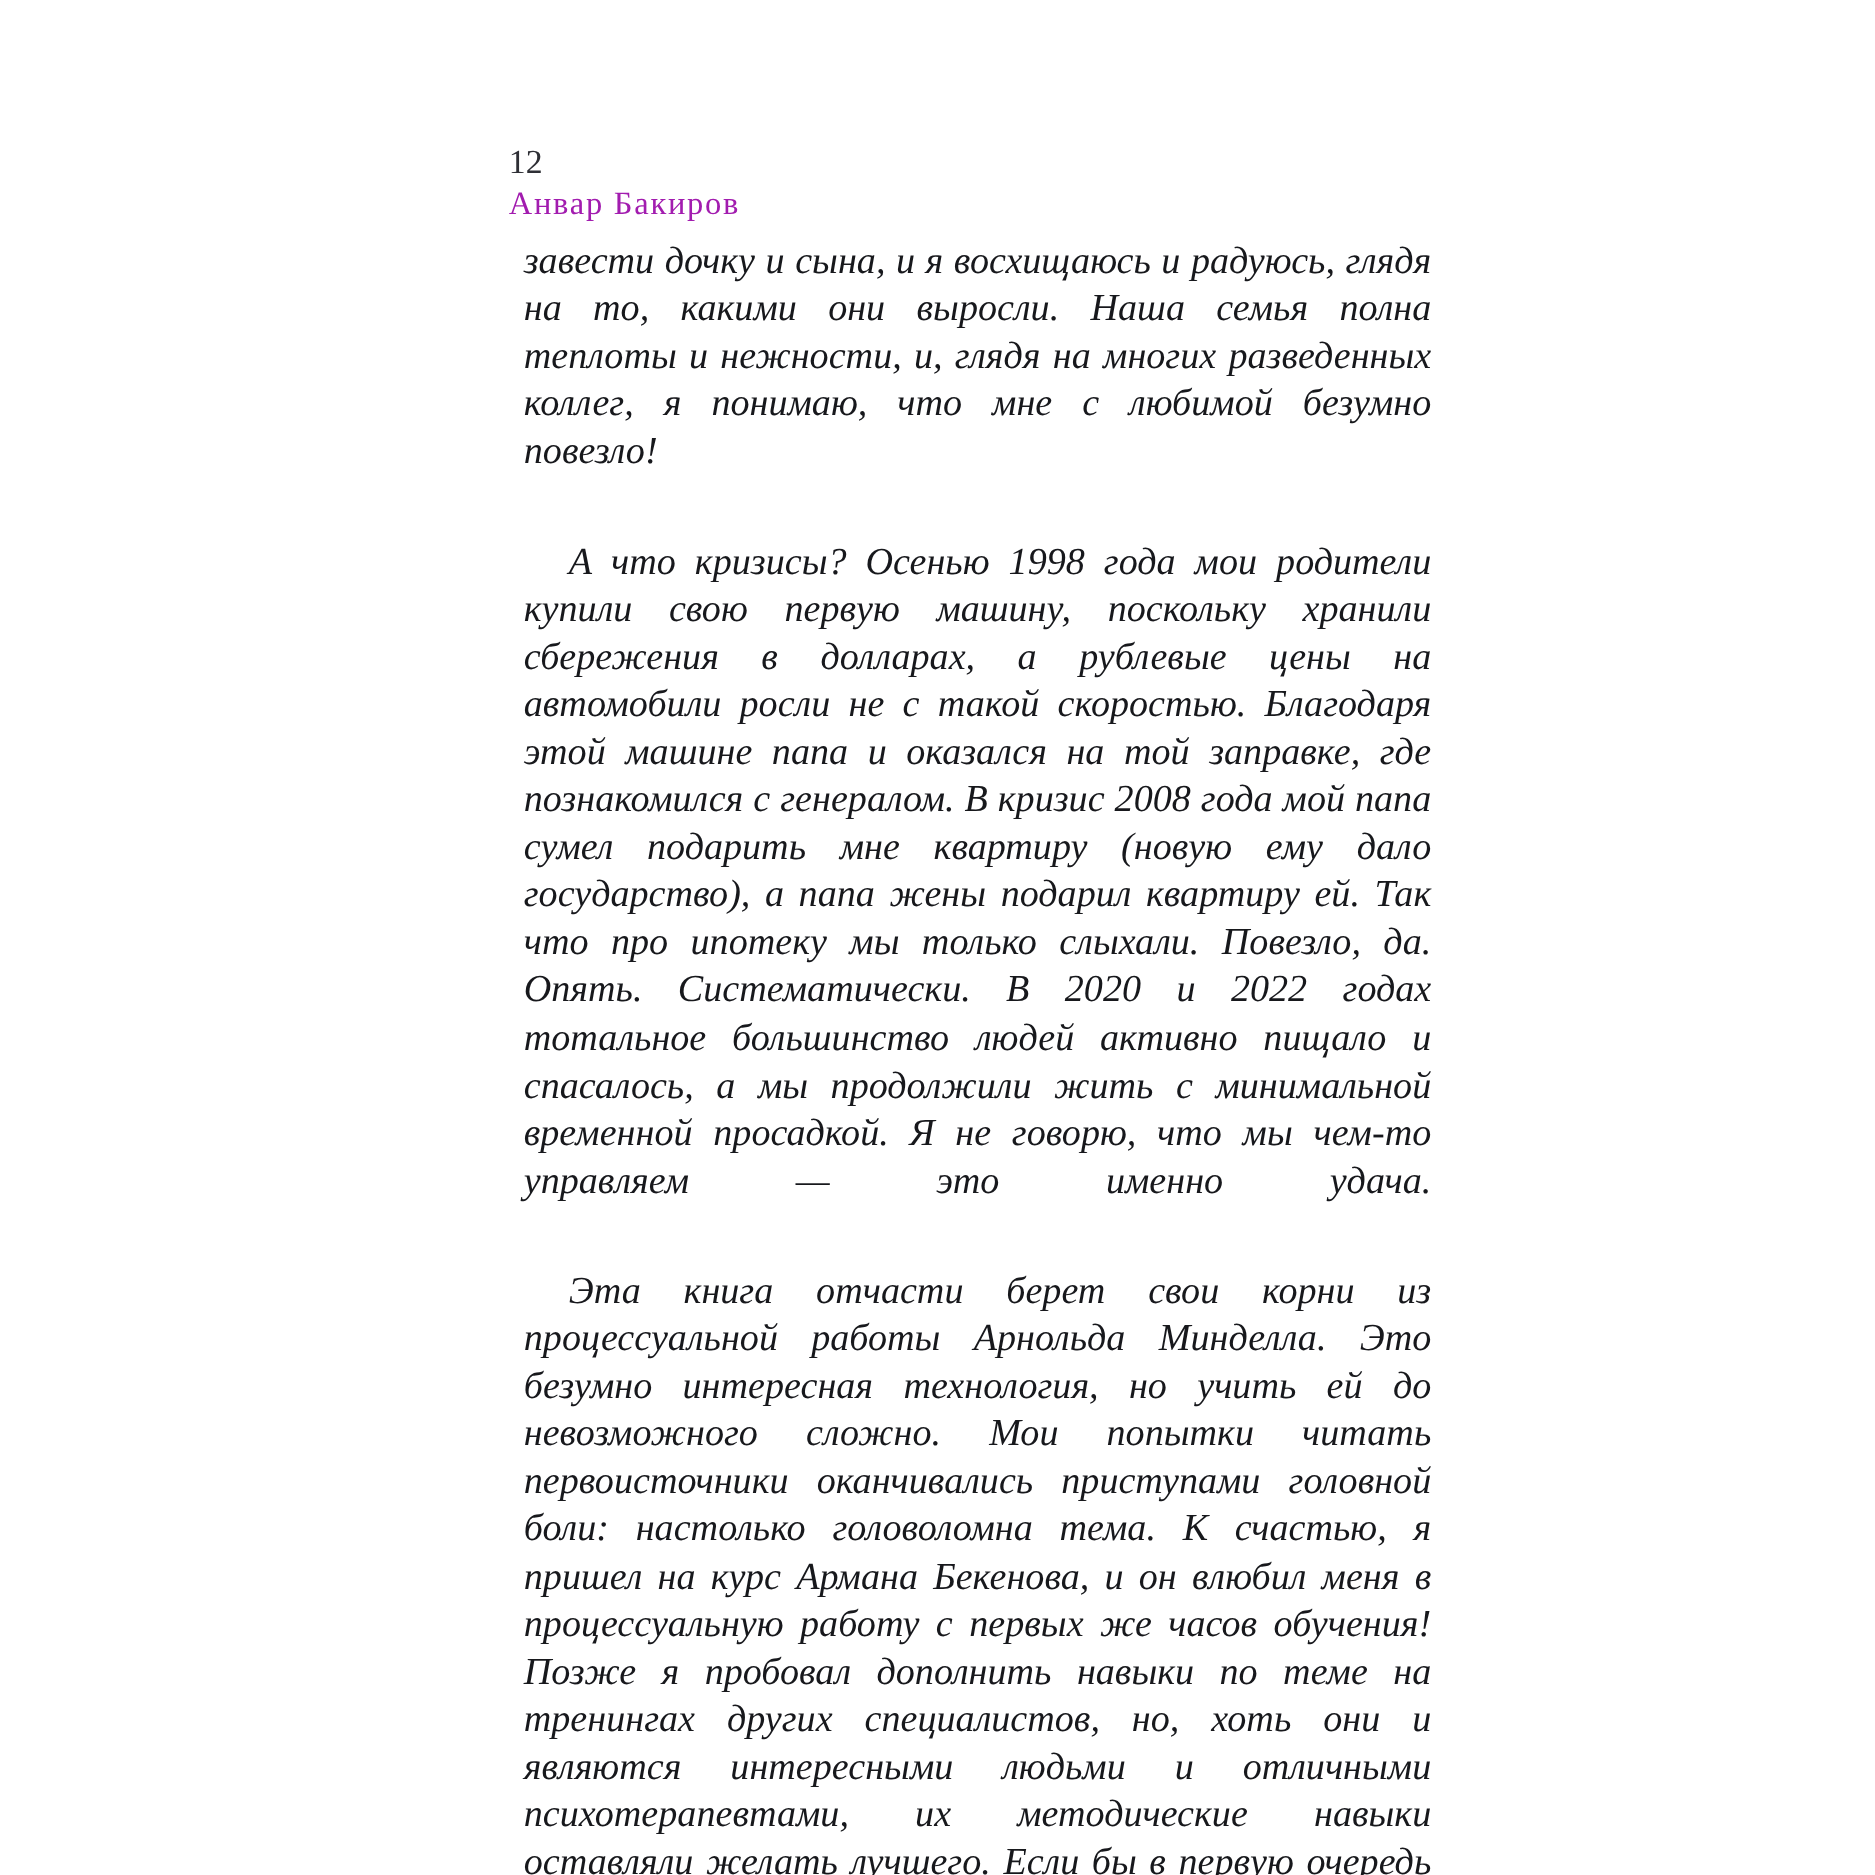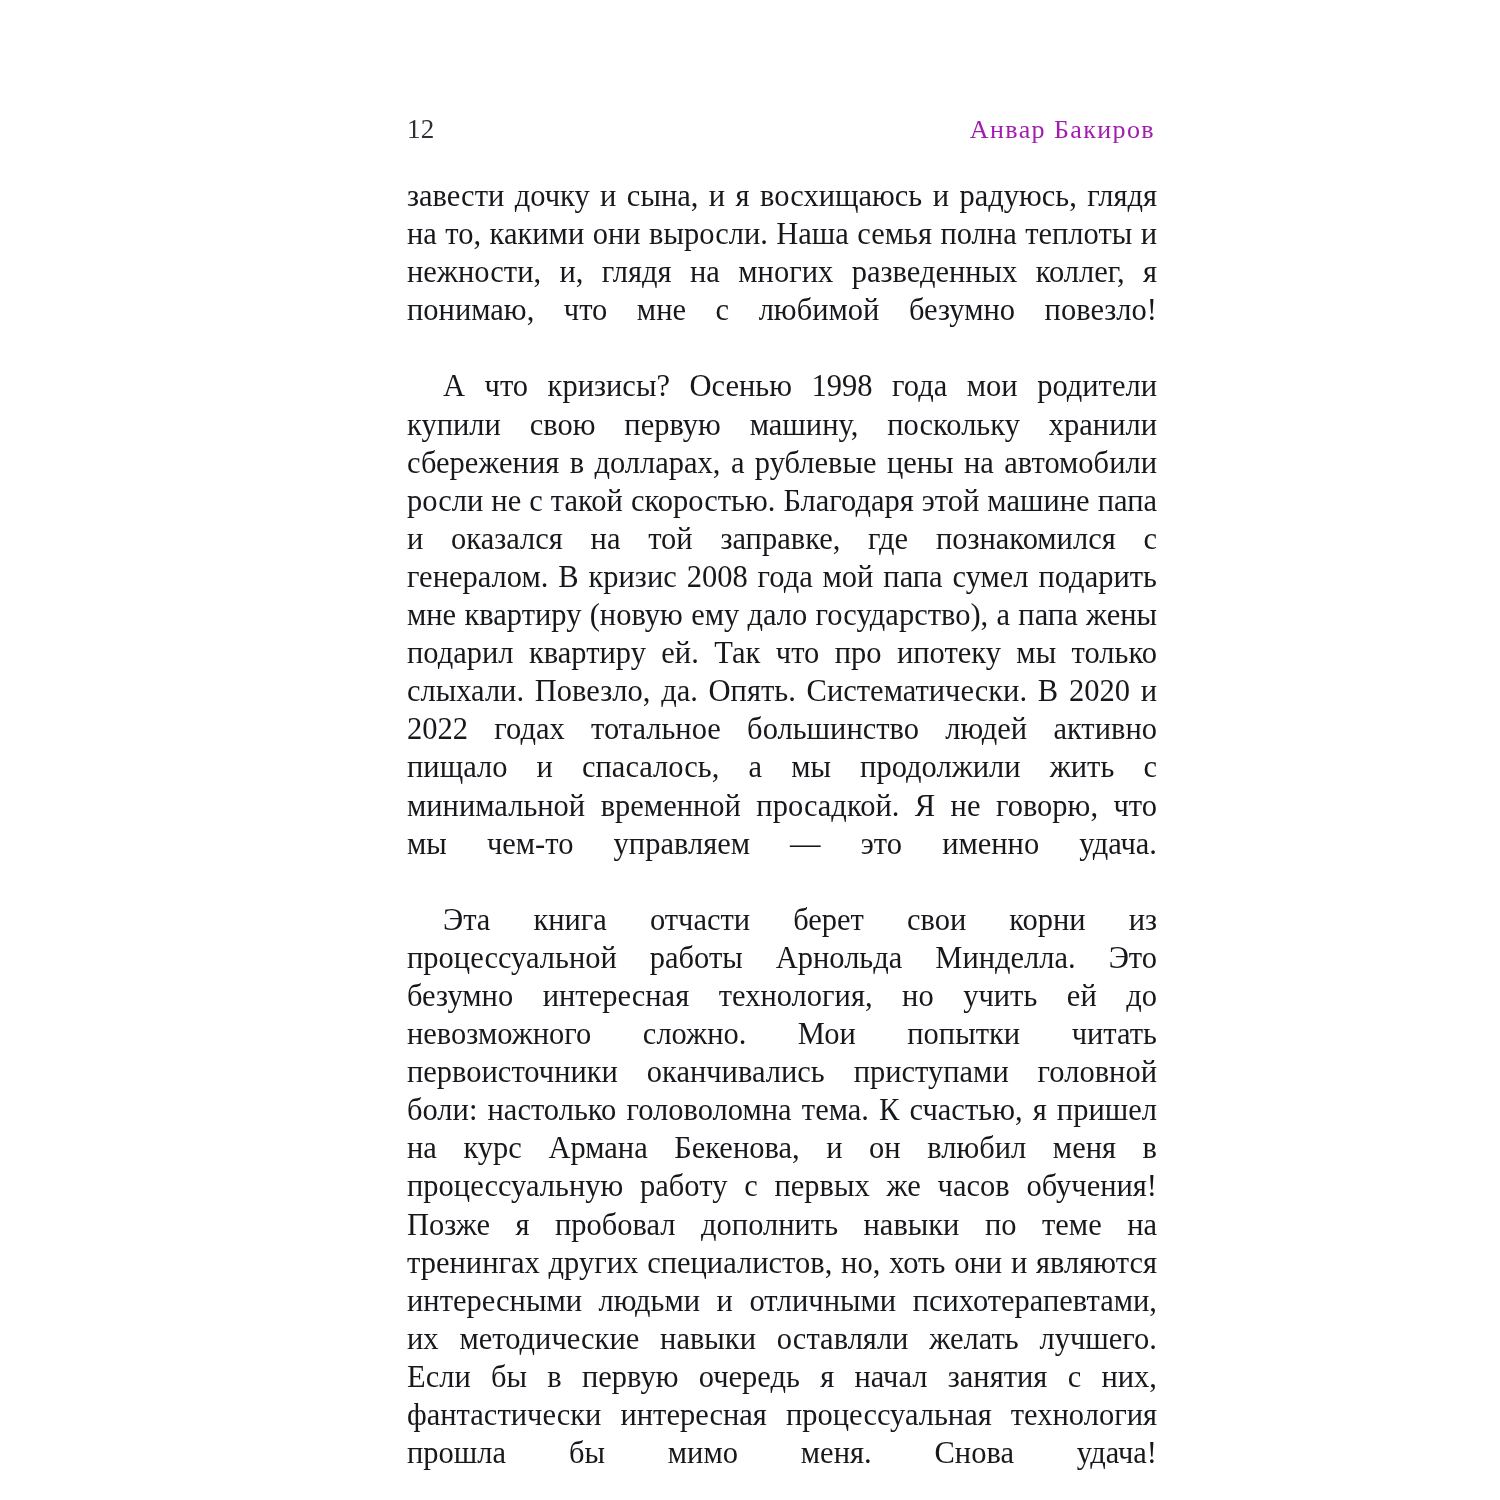--- a/index.html
+++ b/index.html
@@ -27,20 +27,21 @@
     left: 407px;
     top: 112px;
     width: 748px;
     height: 40px;
     display: flex;
     align-items: baseline;
     justify-content: space-between;
     font-size: 26px;
     line-height: 34px;
     color: #33343a;
+    flex-direction: column;
   }
   .folio {
     font-size: 27px;
     letter-spacing: 0.2px;
     color: #2e2f35;
     white-space: nowrap;
   }
   .author-name {
     font-size: 26px;
     letter-spacing: 1.4px;
@@ -56,24 +57,25 @@
     width: 750px;
     font-size: 30.5px;
     line-height: 38.1px;
     color: #17181c;
     text-align: justify;
     text-justify: inter-word;
     hyphens: manual;
     -webkit-hyphens: manual;
   }
   .textblock p {
-    margin: 0;
+    margin: 12px;
     padding: 0;
     text-indent: 0;
     text-align: justify;
+    font-style: italic;
   }
   .textblock p.indented {
     text-indent: 36px;
   }
   
   .textblock p::after {
     content: "";
     display: inline-block;
     width: 100%;
   }

